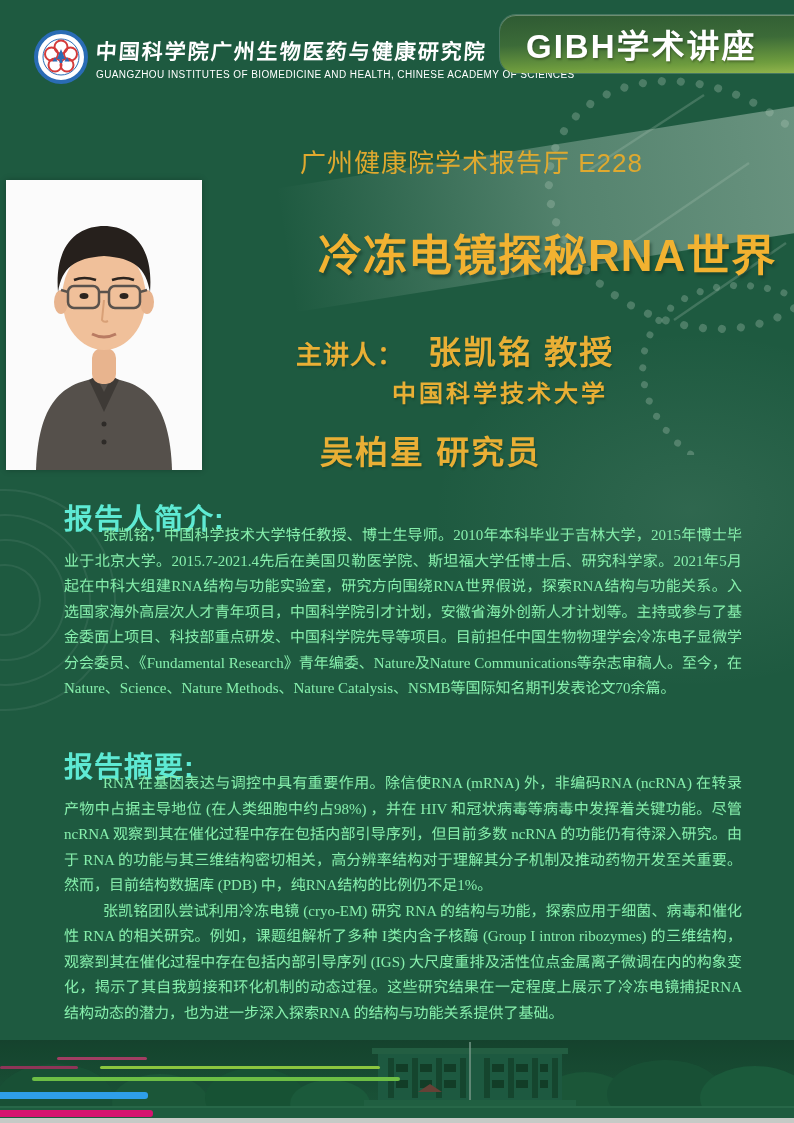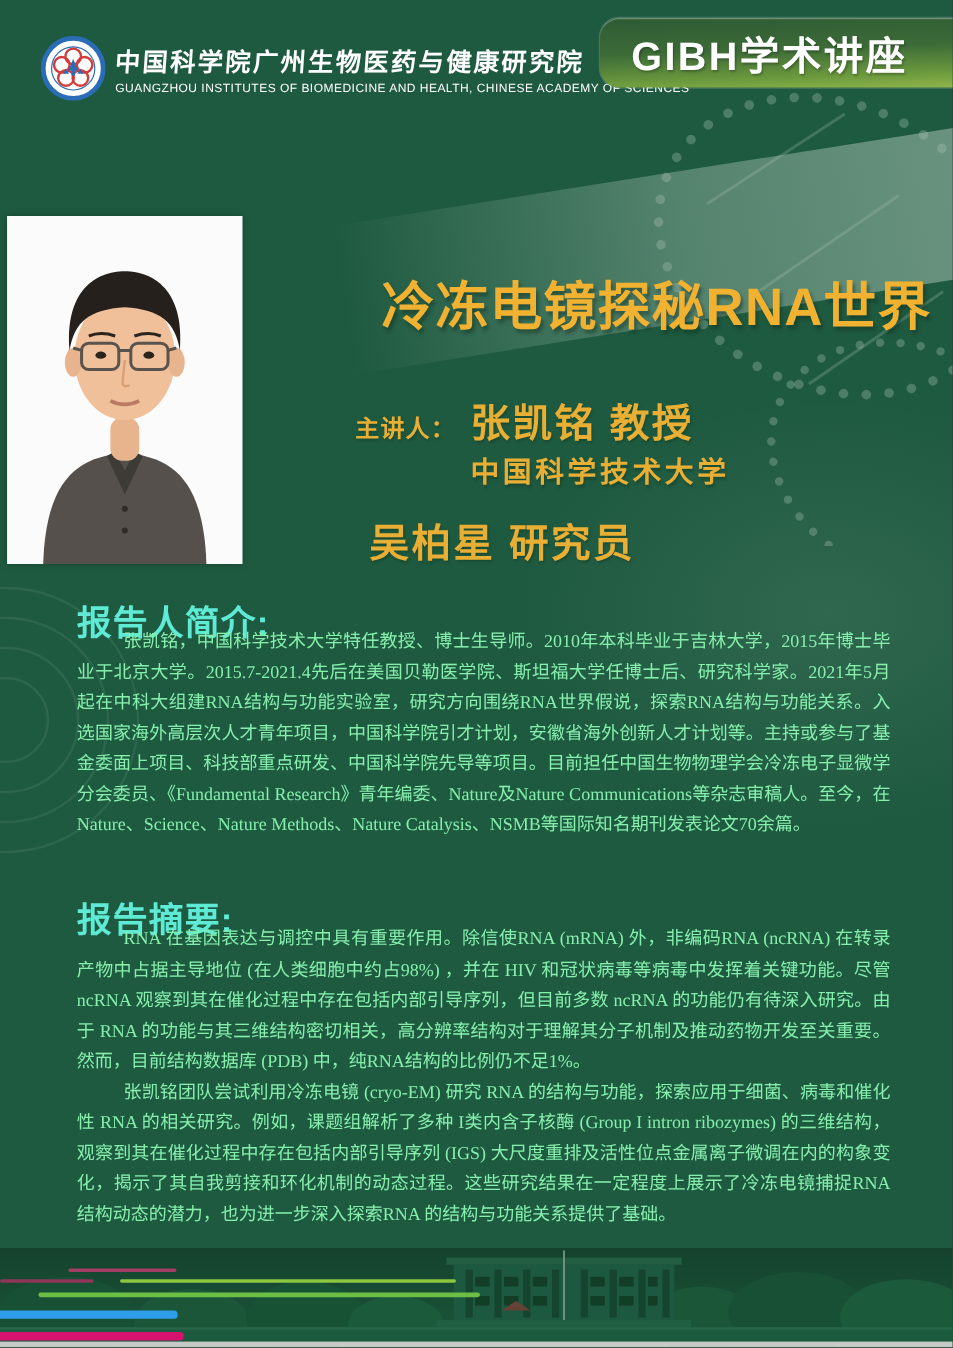--- a/index.html
+++ b/index.html
@@ -67,22 +67,22 @@
   }
   
   .talk-title{
     position:absolute;left:318px;top:220px;width:432px;z-index:3;
     color:#F2B231;font-size:44px;font-weight:800;letter-spacing:1px;
     text-align:center;white-space:nowrap;
     text-shadow:2px 3px 3px rgba(15,45,30,0.45);
   }
   .person-row{position:absolute;display:flex;align-items:baseline;z-index:3;color:#E9AF35;
     text-shadow:1px 2px 2px rgba(15,45,30,0.35);white-space:nowrap;}
-  .person-row .p-label{font-size:20px;font-weight:700;letter-spacing:1px;}
-  .person-row .p-name{font-size:33px;font-weight:800;margin-left:12px;letter-spacing:2px;}
+  .person-row .p-label{font-size:26px;font-weight:700;letter-spacing:1px;}
+  .person-row .p-name{font-size:33px;font-weight:800;margin-left:24px;letter-spacing:2px;}
   .row-speaker{left:296px;top:326px;}
   .affiliation{
     position:absolute;left:392px;top:374px;z-index:3;color:#E9AF35;
     font-size:24px;font-weight:800;letter-spacing:3px;white-space:nowrap;
     text-shadow:1px 2px 2px rgba(15,45,30,0.35);
   }
   .row-host{left:296px;top:426px;}
   
   .section-heading{
     position:absolute;left:64px;z-index:3;
@@ -161,20 +161,21 @@
     <div class="logo-text">
       <div class="logo-cn">中国科学院广州生物医药与健康研究院</div>
       <div class="logo-en">GUANGZHOU INSTITUTES OF BIOMEDICINE AND HEALTH, CHINESE ACADEMY OF SCIENCES</div>
     </div>
   </div>
 
   <div class="badge">
     <span class="badge-text">GIBH学术讲座</span>
   </div>
 
+  <div class="venue">广州健康院学术报告厅 E228</div>
 
   <div class="photo">
     <svg width="196" height="290" viewBox="0 0 196 290">
       <rect width="196" height="290" fill="#FBFBFB"></rect>
 
       <path d="M30 290 C32 225 55 200 98 198 C141 200 164 225 166 290 Z" fill="#55504B"></path>
       <path d="M83 200 L98 232 L113 200 L106 196 L98 212 L90 196 Z" fill="#3E3A36"></path>
       <circle cx="98" cy="244" r="2.5" fill="#2E2B28"></circle>
       <circle cx="98" cy="262" r="2.5" fill="#2E2B28"></circle>
 

